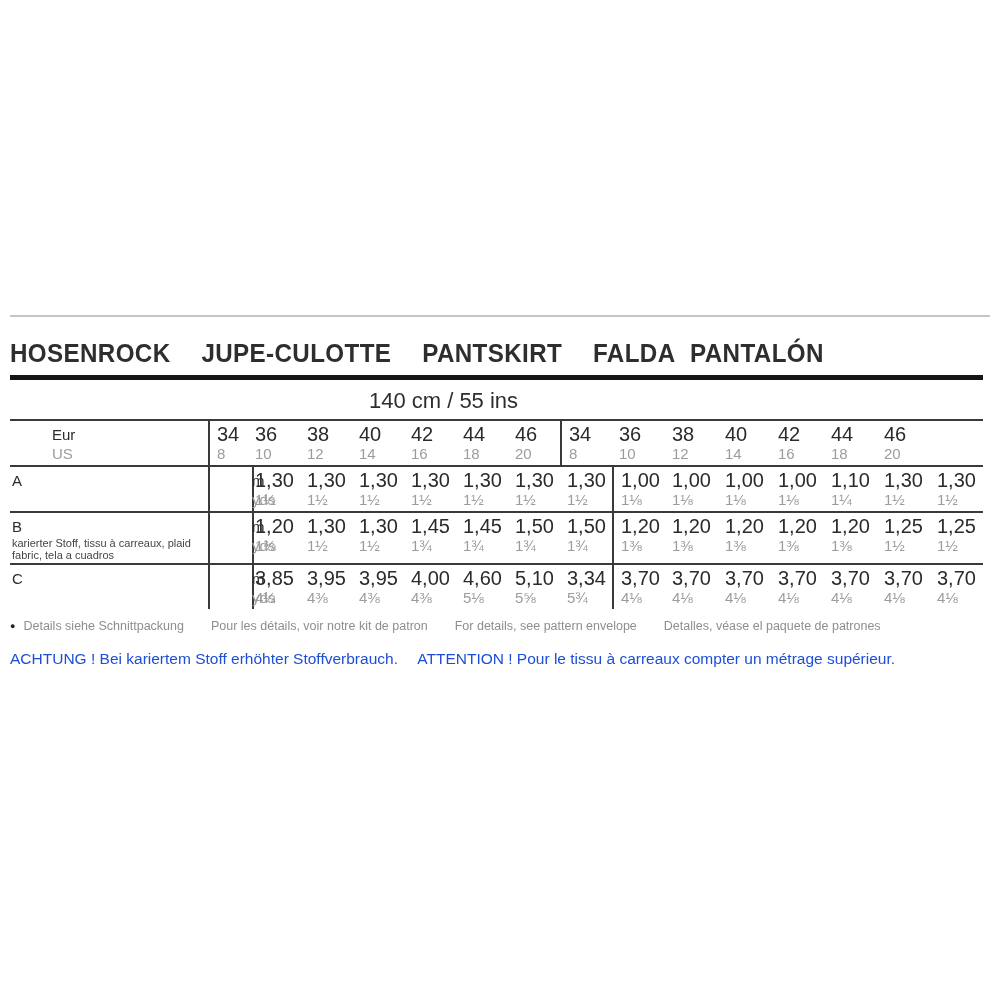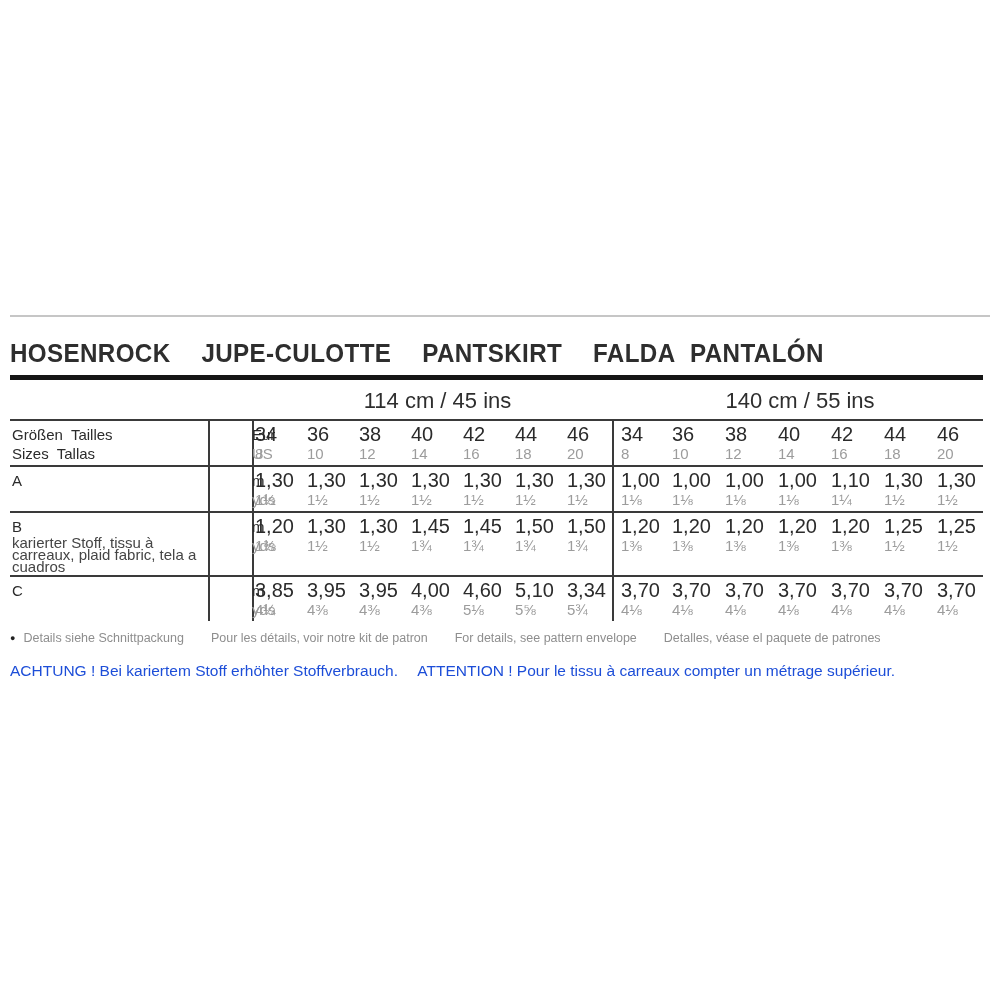--- a/index.html
+++ b/index.html
@@ -39,51 +39,46 @@
   .hline { border-bottom: 2px solid #3a3a3a; }
   .cell { box-sizing: border-box; }
   .lcell { border-right: 2px solid #3a3a3a; padding: 4px 4px 2px 2px; }
   .ucell { border-right: 2px solid #3a3a3a; padding: 4px 0 2px 10px; margin-left: 32px; }
   .vcell { padding: 4px 0 2px 7px; }
   .gstart { border-left: 2px solid #3a3a3a; }
   .t  { font-size: 20px; line-height: 19px; color: #2b2b2b; white-space: pre; }
   .b  { font-size: 15px; line-height: 19px; color: #9c9c9c; white-space: pre; }
   .lt { font-size: 15px; line-height: 19px; color: #2b2b2b; white-space: pre; }
   .ub { color: #9c9c9c; }
-  .sub { font-size: 15px; line-height: 12px; color: #454545; margin-top: 1px; max-width: 190px; }
+  .sub { font-size: 11px; line-height: 12px; color: #454545; margin-top: 1px; max-width: 190px; }
 
   .notes { display: flex; align-items: baseline; margin-top: 10px; font-size: 12.5px; color: #8e8e8e; }
   .notes .bullet { color: #222222; font-size: 9px; margin-right: 8px; position: relative; top: -1px; }
   .notes .note { margin-right: 27px; white-space: pre; }
 
   .warning { margin-top: 15px; font-size: 15.5px; color: #1d4ed8; line-height: 22px; }
   .warning .seg2 { margin-left: 15px; }
 </style>
 </head>
 <body>
 
 <div class="page">
 
   <div class="top-rule"></div>
 
   <h1 class="title">HOSENROCK  JUPE-CULOTTE  PANTSKIRT  FALDA PANTALÓN</h1>
 
   <div class="black-rule"></div>
 
   <div class="width-headers">
-    <div class="wh wh-114">114 cm / 45 ins</div>
     <div class="wh wh-140">140 cm / 55 ins</div>
   </div>
 
   <div class="fabric-table">
       <div class="trow hline">
-        <div class="cell lcell">
-          <div class="lt">Größen  Tailles</div>
-          <div class="lt">Sizes  Tallas</div>
-        </div>
         <div class="cell ucell">
           <div class="lt">Eur</div>
           <div class="lt ub">US</div>
         </div>
         <div class="cell vcell">
           <div class="t">34</div>
           <div class="b">8</div>
         </div>
         <div class="cell vcell">
           <div class="t">36</div>

